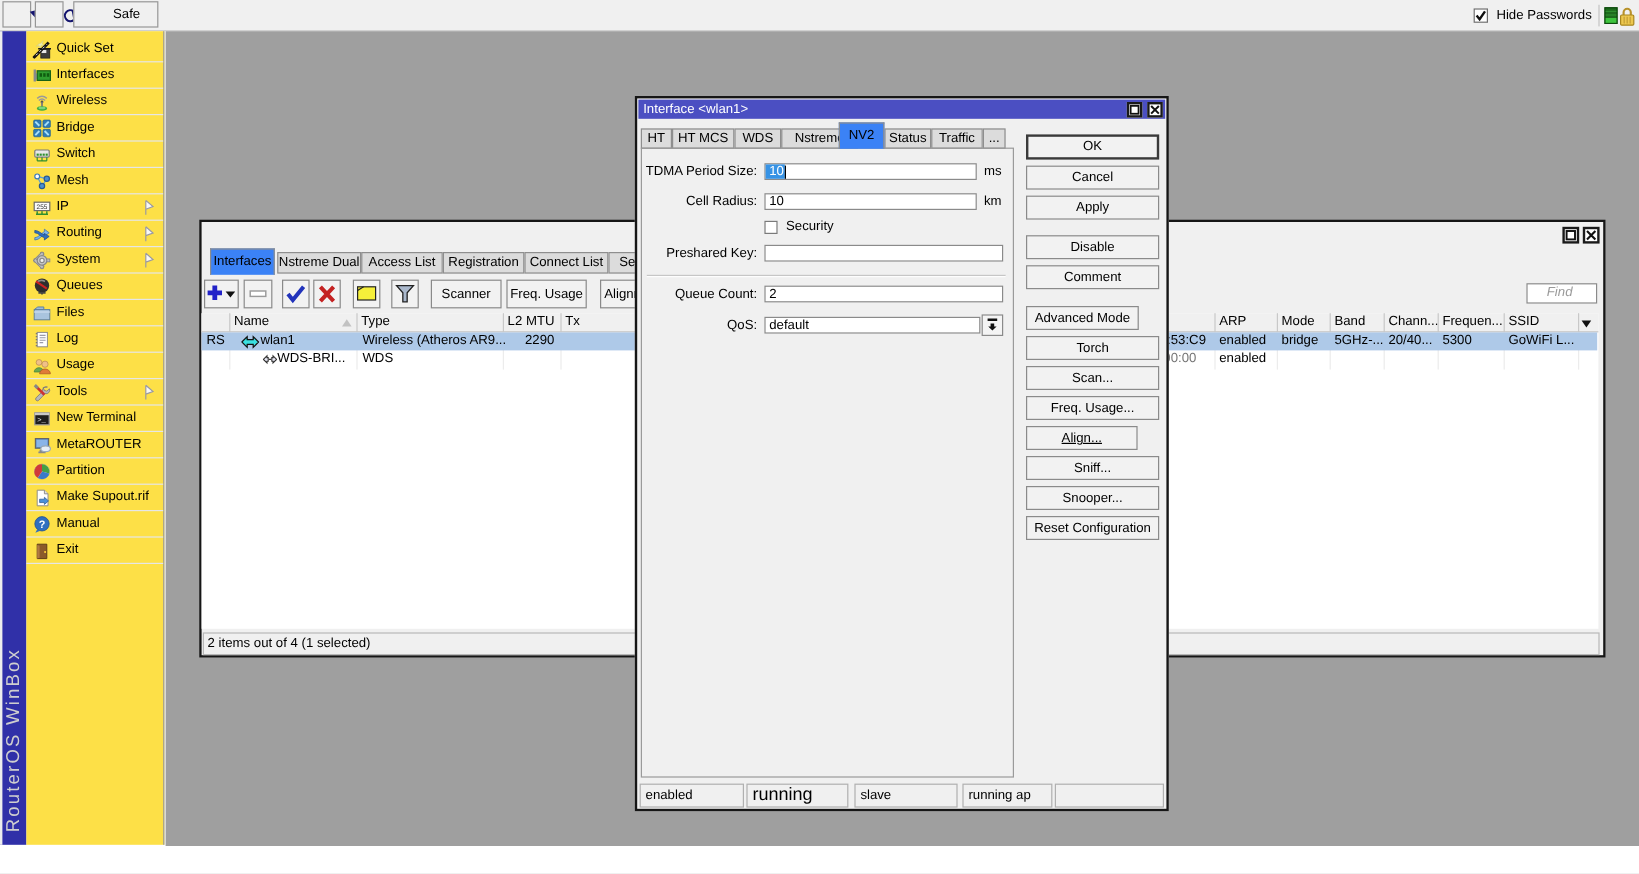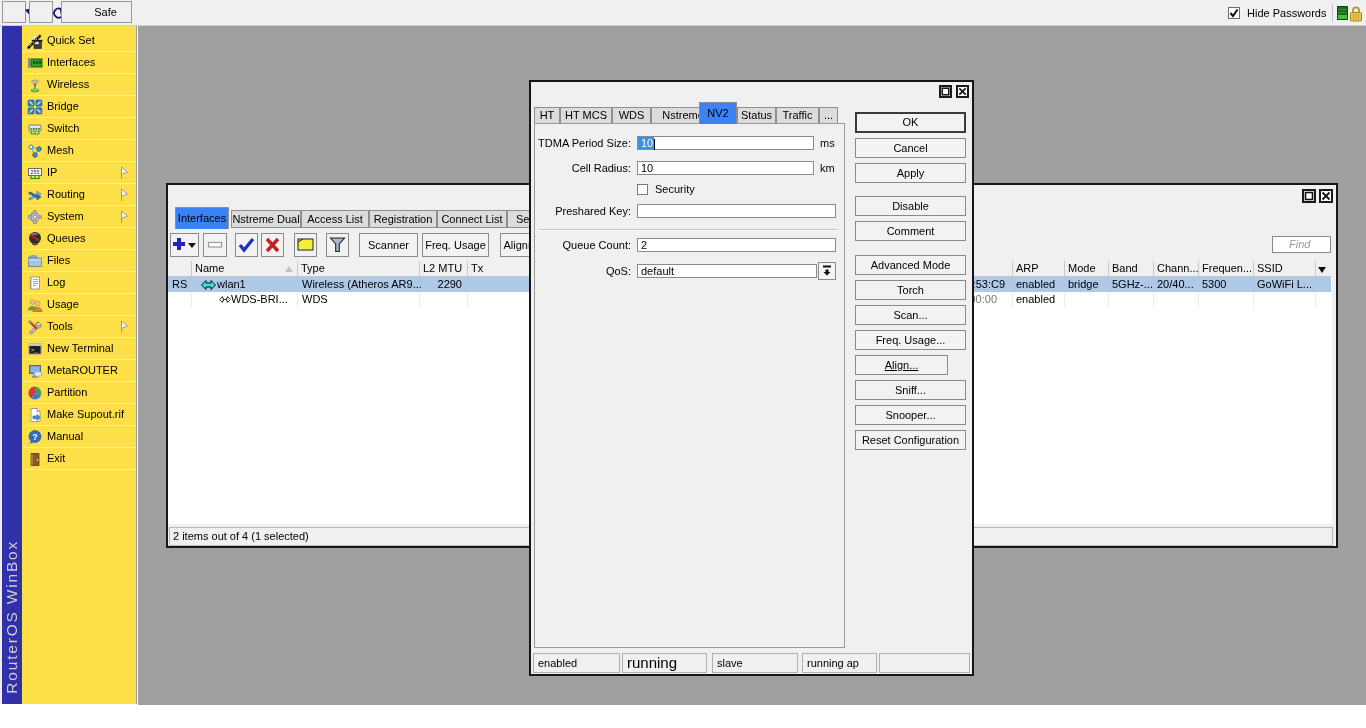--- a/index.html
+++ b/index.html
@@ -405,20 +405,21 @@
     <div class="cell" style="left:134px;top:32px;">WDS</div>
     <div class="cell" style="left:760px;top:32px;width:69px;text-align:right;color:#777;">00:00</div>
     <div class="cell" style="left:848px;top:32px;">enabled</div>
   </div>
 
   <div class="abs" style="left:1px;top:342px;width:1164px;height:19px;border:1px solid #b8b8b8;"></div>
   <div class="cell" style="left:5px;top:345px;">2 items out of 4 (1 selected)</div>
 </div>
 
 <div class="win" id="dlg" style="left:529px;top:80px;width:445px;height:596px;">
+  <div class="abs" style="left:1px;top:1px;width:439px;height:16px;background:#4b4fc2;color:#fff;font-size:11px;line-height:16px;padding-left:4px;">Interface &lt;wlan1&gt;</div>
   <div class="wbtn" style="left:408px;top:3px;width:13px;height:13px;">
       <svg width="9" height="9" viewBox="0 0 9 9">
         <rect x="1.2" y="1.2" width="6.6" height="6.6" fill="none" stroke="#111" stroke-width="1.5"></rect>
       </svg>
     </div>
   <div class="wbtn" style="left:425px;top:3px;width:13px;height:13px;">
       <svg width="9" height="9" viewBox="0 0 9 9">
         <path d="M1.3,1.3 L7.7,7.7 M7.7,1.3 L1.3,7.7" stroke="#111" stroke-width="1.7"></path>
       </svg>
     </div>
@@ -454,21 +455,21 @@
         <path d="M4,3.5 h8" stroke="#111" stroke-width="2"></path>
         <path d="M6.5,6.5 h3 v2.5 h2 L8,12.5 L4.5,9 h2 z" fill="#111"></path>
       </svg>
     </div>
 
   <div class="btn" style="left:324px;top:30px;width:111px;height:21px;line-height:17px;border:2px solid #3a3a3a;">OK</div>
   <div class="btn" style="left:324px;top:56px;width:111px;height:20px;line-height:18px;">Cancel</div>
   <div class="btn" style="left:324px;top:81px;width:111px;height:20px;line-height:18px;">Apply</div>
   <div class="btn" style="left:324px;top:114px;width:111px;height:20px;line-height:18px;">Disable</div>
   <div class="btn" style="left:324px;top:139px;width:111px;height:20px;line-height:18px;">Comment</div>
-  <div class="btn" style="left:324px;top:173px;width:111px;height:20px;line-height:18px;">Advanced Mode</div>
+  <div class="btn" style="left:324px;top:173px;width:94px;height:20px;line-height:18px;">Advanced Mode</div>
   <div class="btn" style="left:324px;top:198px;width:111px;height:20px;line-height:18px;">Torch</div>
   <div class="btn" style="left:324px;top:223px;width:111px;height:20px;line-height:18px;">Scan...</div>
   <div class="btn" style="left:324px;top:248px;width:111px;height:20px;line-height:18px;">Freq. Usage...</div>
   <div class="btn" style="left:324px;top:273px;width:93px;height:20px;line-height:18px;text-decoration:underline;">Align...</div>
   <div class="btn" style="left:324px;top:298px;width:111px;height:20px;line-height:18px;">Sniff...</div>
   <div class="btn" style="left:324px;top:323px;width:111px;height:20px;line-height:18px;">Snooper...</div>
   <div class="btn" style="left:324px;top:348px;width:111px;height:20px;line-height:18px;">Reset Configuration</div>
 
   <div class="abs" style="left:2px;top:571px;width:87px;height:20px;border:1px solid #b0b0b0;font-size:11px;line-height:18px;padding-left:4px;">enabled</div>
   <div class="abs" style="left:91px;top:571px;width:85px;height:20px;border:1px solid #b0b0b0;font-size:15px;line-height:18px;padding-left:4px;">running</div>

